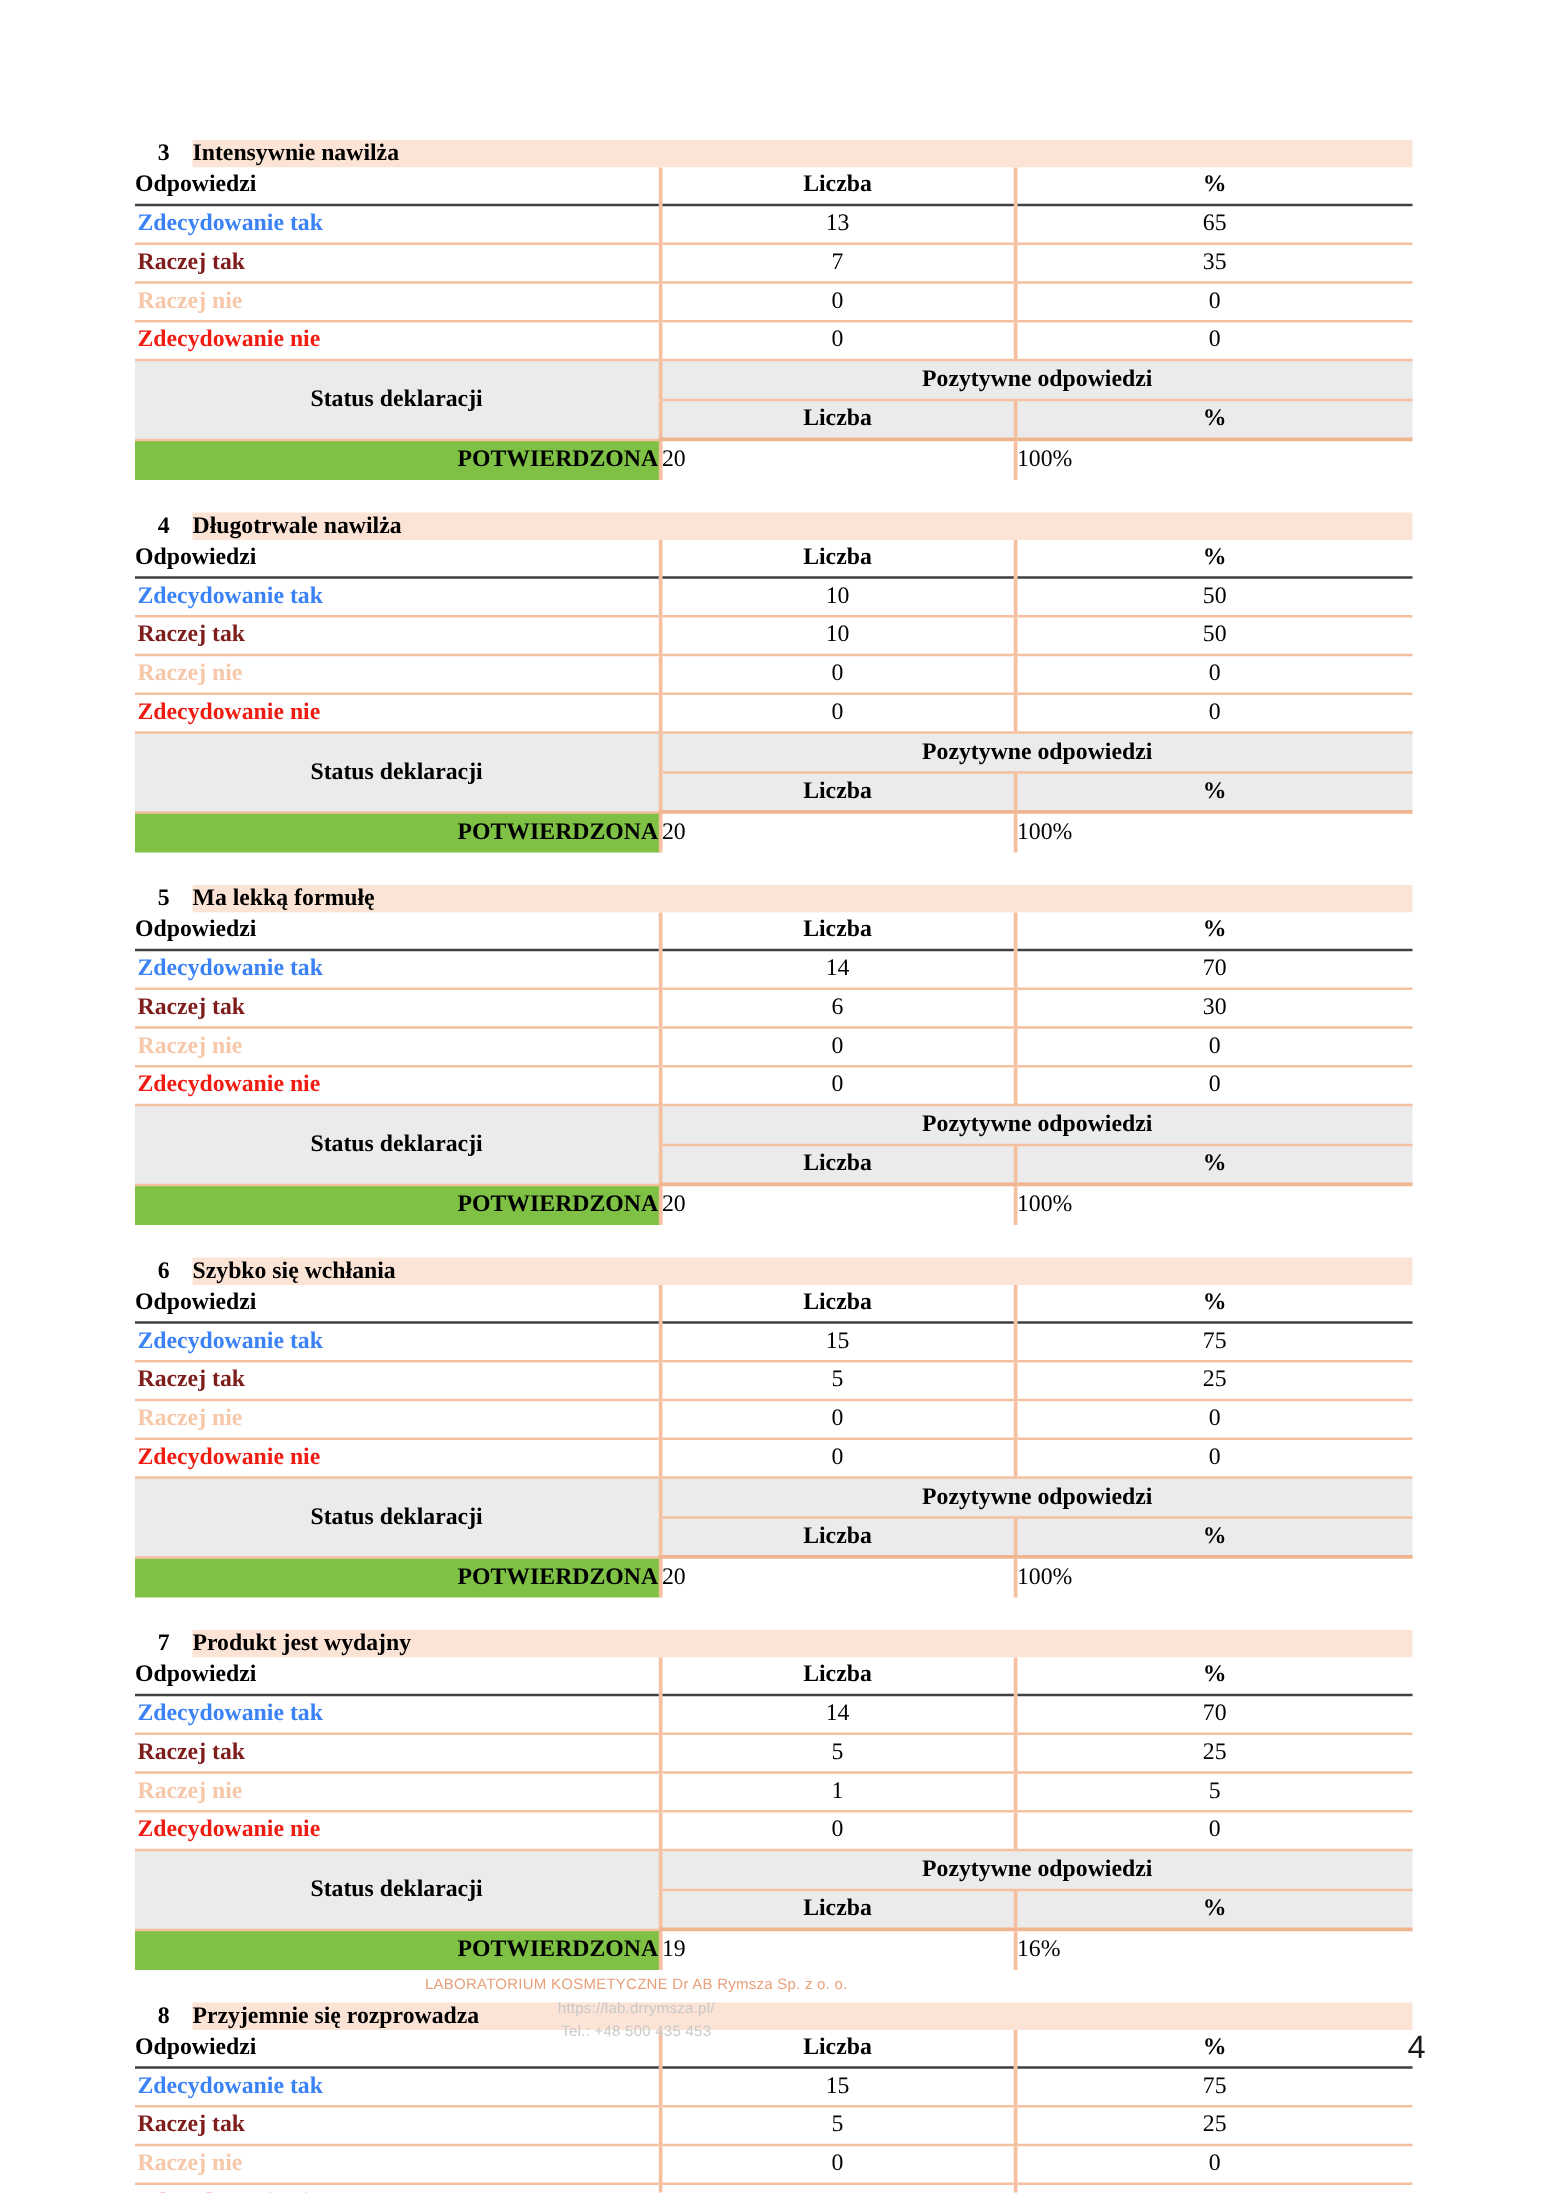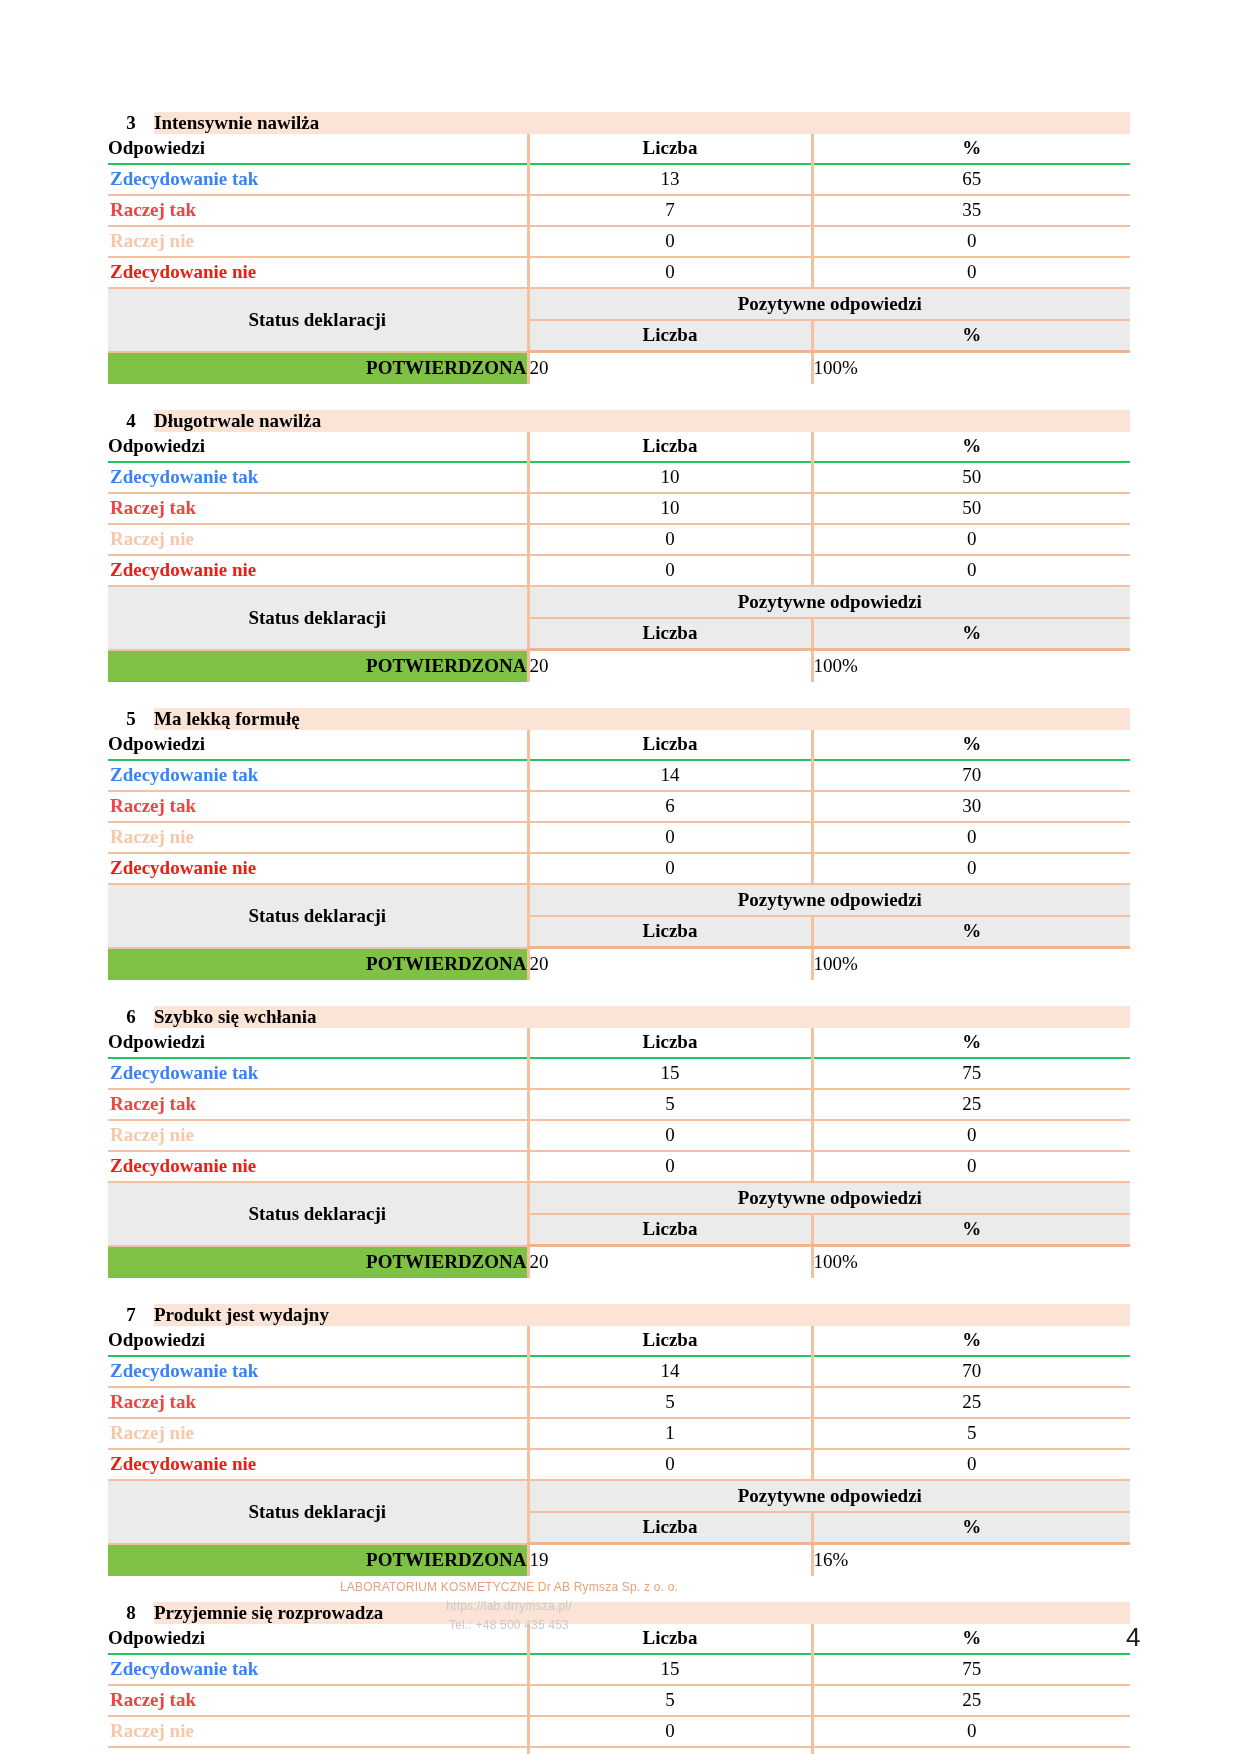--- a/index.html
+++ b/index.html
@@ -65,21 +65,21 @@
     padding: 3px 0 4px 10px;
     border-bottom: 3px solid #f0b48e;
   }
 
   
   tr.hdr td {
     font-weight: bold;
     font-size: 19px;
     color: #000;
     padding: 3px 0 4px 0;
-    border-bottom: 2px solid #22c55e;
+    border-bottom: 2px solid #404040;
     background: #ffffff;
   }
   td.lbl { text-align: left; padding-left: 2px; }
   td.num { text-align: center; border-left: 3px solid #f5c0a0; }
 
   
   tr.arow td {
     font-size: 19px;
     padding: 3px 0 4px 0;
     border-bottom: 2px solid #f5c0a0;
@@ -89,21 +89,21 @@
     font-weight: bold;
     text-align: left;
     padding-left: 2px;
   }
   tr.arow td.num {
     color: #000;
     font-weight: normal;
     text-align: center;
   }
   .a-strong-yes { color: #3b82f6; }
-  .a-yes        { color: #ef4444; }
+  .a-yes        { color: #7f1d1d; }
   .a-no         { color: #f6c7a8; }
   .a-strong-no  { color: #f01c12; }
 
   
   tr.status-top td {
     background: #ebebeb;
     font-size: 19px;
     font-weight: bold;
     color: #000;
     padding: 4px 0 4px 0;

